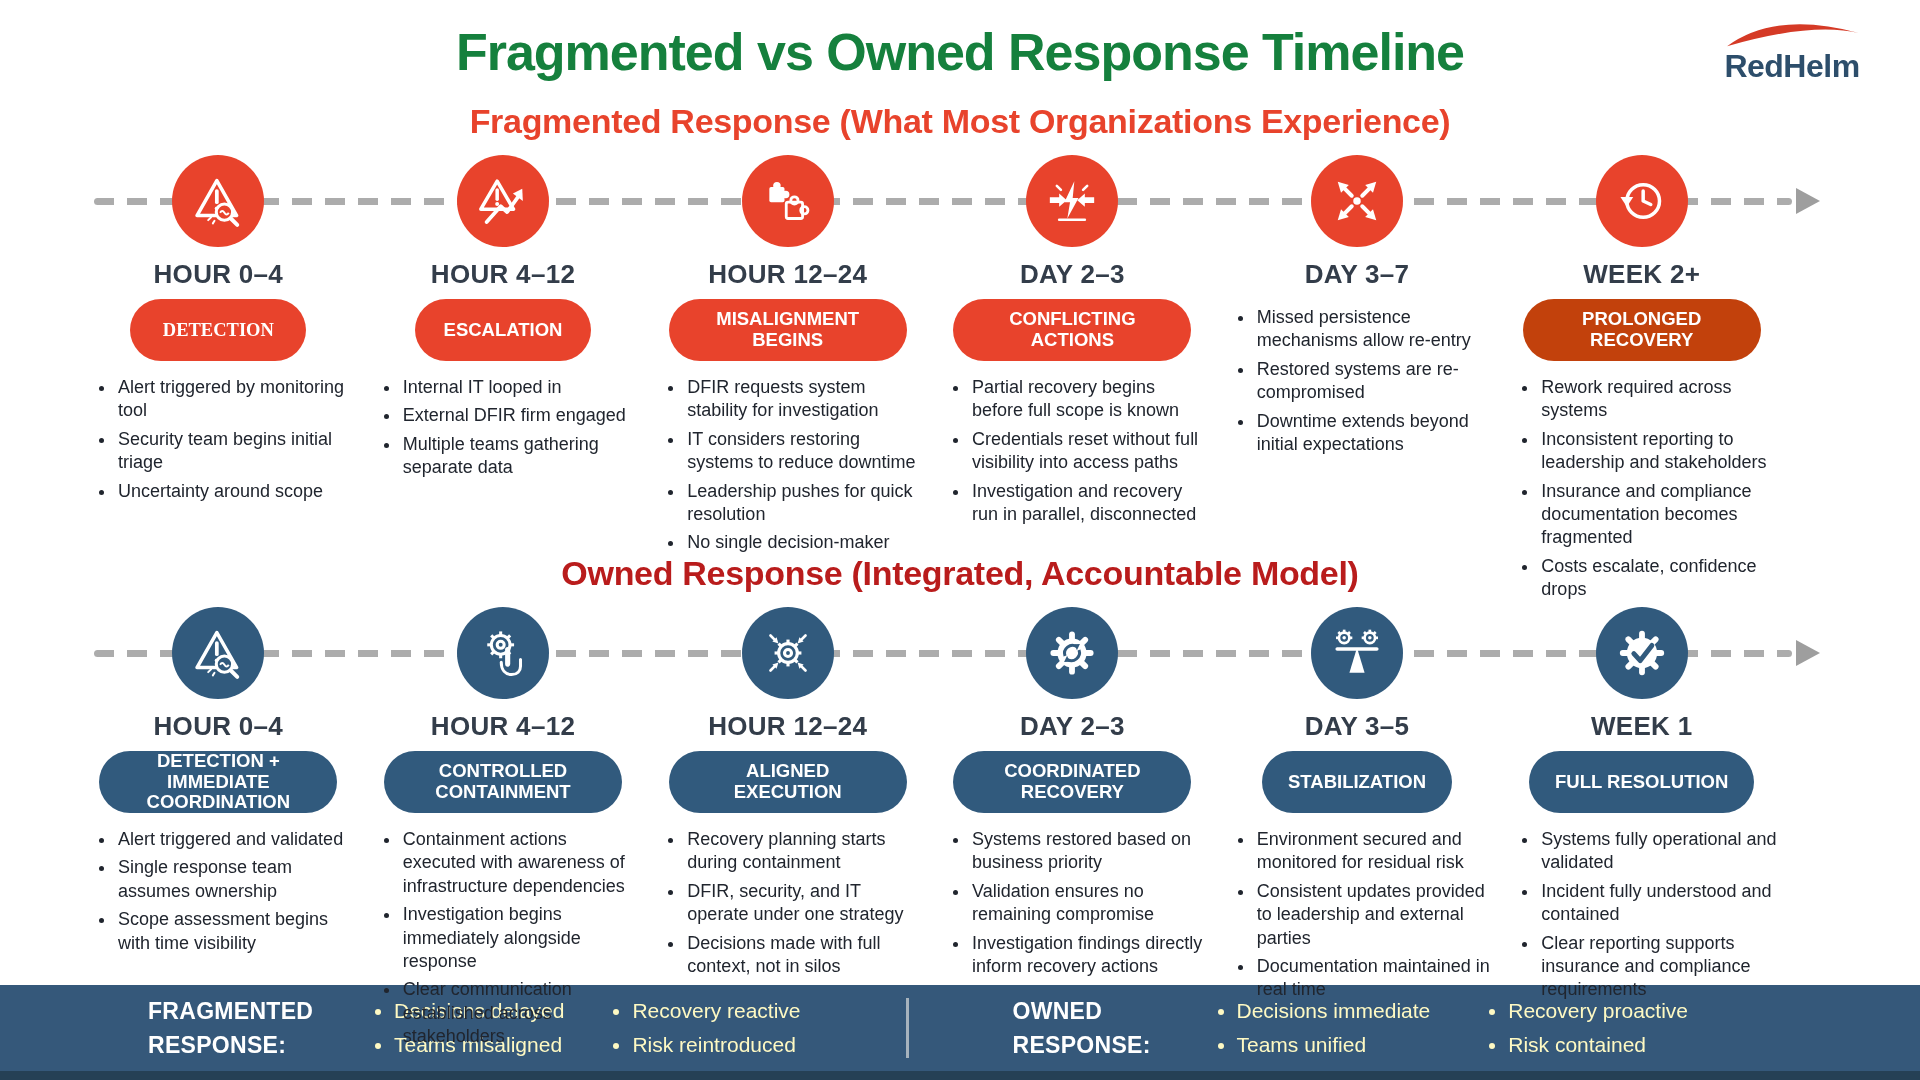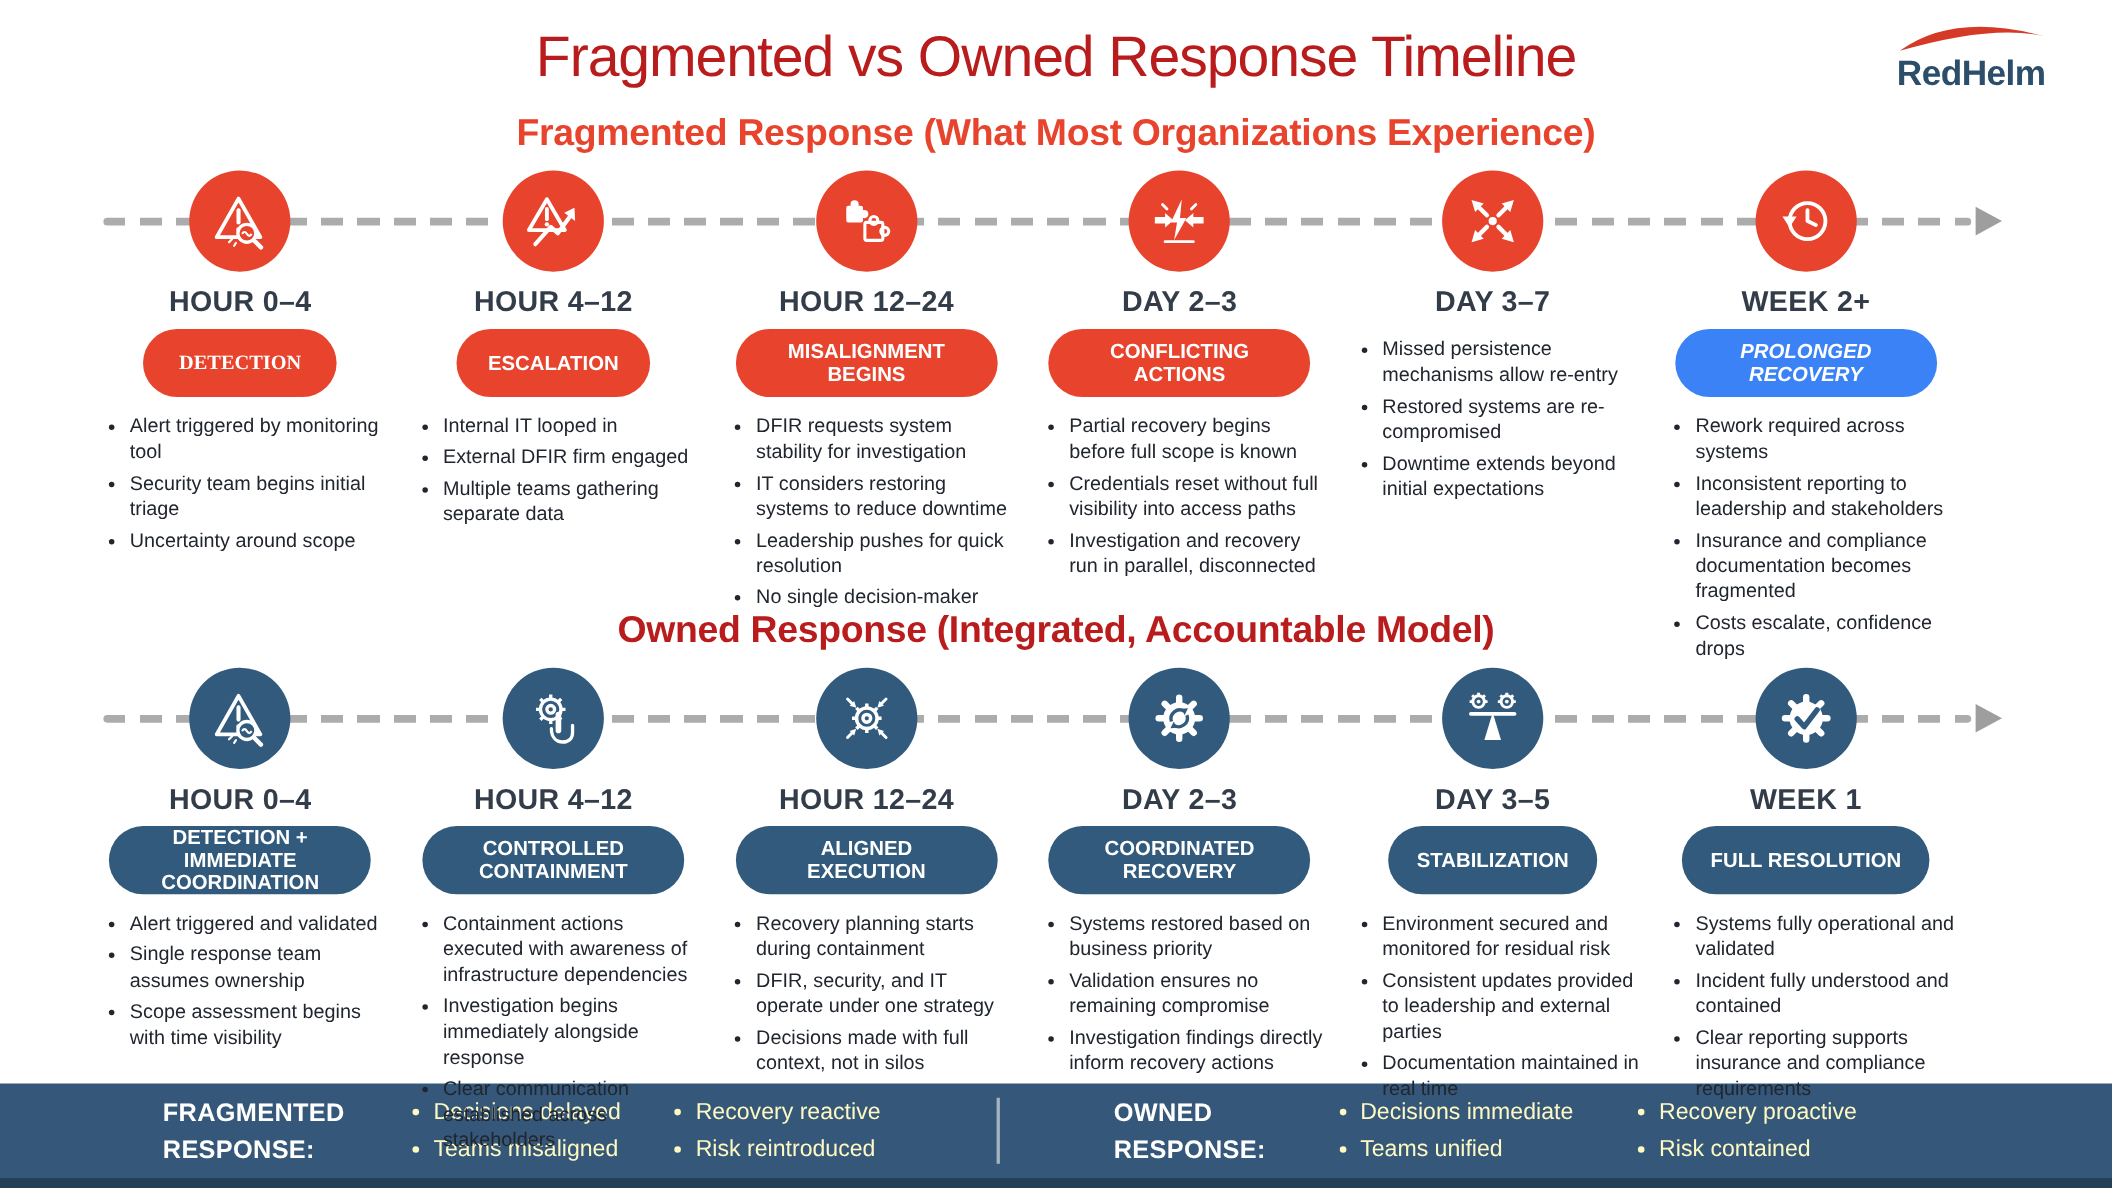--- a/index.html
+++ b/index.html
@@ -8,21 +8,21 @@
     font-family:"Liberation Sans", sans-serif;
     background:#ffffff;
     position:relative;
     overflow:hidden;
     color:#232a35;
   }
 
   
   .header { position:relative; padding-top:22px; height:92px; }
   .page-title {
-    text-align:center; font-size:52px; font-weight:400; color:#b91c1c;
+    text-align:center; font-size:52px; font-weight:700; color:#15803d;
     letter-spacing:-1px;
   }
   .logo { position:absolute; top:18px; right:48px; width:160px; text-align:center; }
   .logo-swoosh svg { display:block; margin:0 auto; }
   .logo-text { font-size:32px; font-weight:700; color:#2d4e6b; letter-spacing:-0.5px; margin-top:-2px; }
 
   
   .section-title { text-align:center; font-size:34px; font-weight:700; letter-spacing:-0.3px; }
   .section-title.red  { color:#e8432c; margin-top:10px; }
   .section-title.blue { color:#b91c1c; margin-top:2px; }
@@ -227,21 +227,21 @@
     <div class="icon-circle" style="background: rgb(232, 67, 44); --cbg: #e8432c;">
       <span class="icon">
             <svg width="56" height="56" viewBox="0 0 48 48">
               <circle cx="25" cy="24" r="14" fill="none" stroke="#fff" stroke-width="3"></circle>
               <path d="M25 15.5 V24 L31.5 27" fill="none" stroke="#fff" stroke-width="3" stroke-linecap="round" stroke-linejoin="round"></path>
               <polygon points="5.5,20.5 16.5,20.5 11,29" fill="#fff"></polygon>
             </svg>
           </span>
     </div>
     <div class="time">WEEK 2+</div>
-    <div class="pill" style="background: #3b82f6; font-style: italic;">
+    <div class="pill" style="background: #c2410c;">
       <span class="pill-text">PROLONGED RECOVERY</span>
     </div>
     <ul class="bullets">
           <li>Rework required across systems</li>
           <li>Inconsistent reporting to leadership and stakeholders</li>
           <li>Insurance and compliance documentation becomes fragmented</li>
           <li>Costs escalate, confidence drops</li>
         </ul>
   </div>
     </div>

